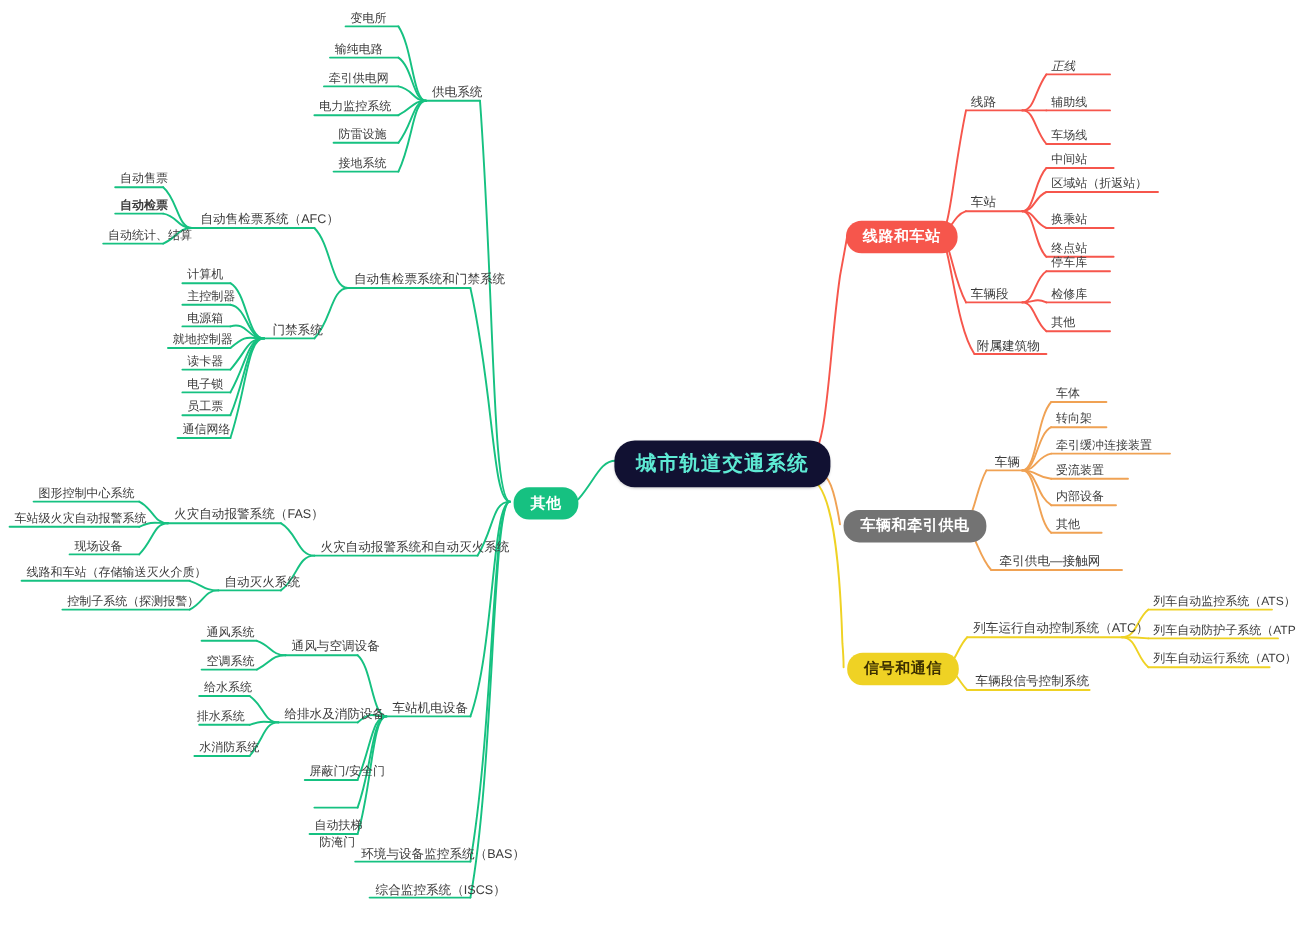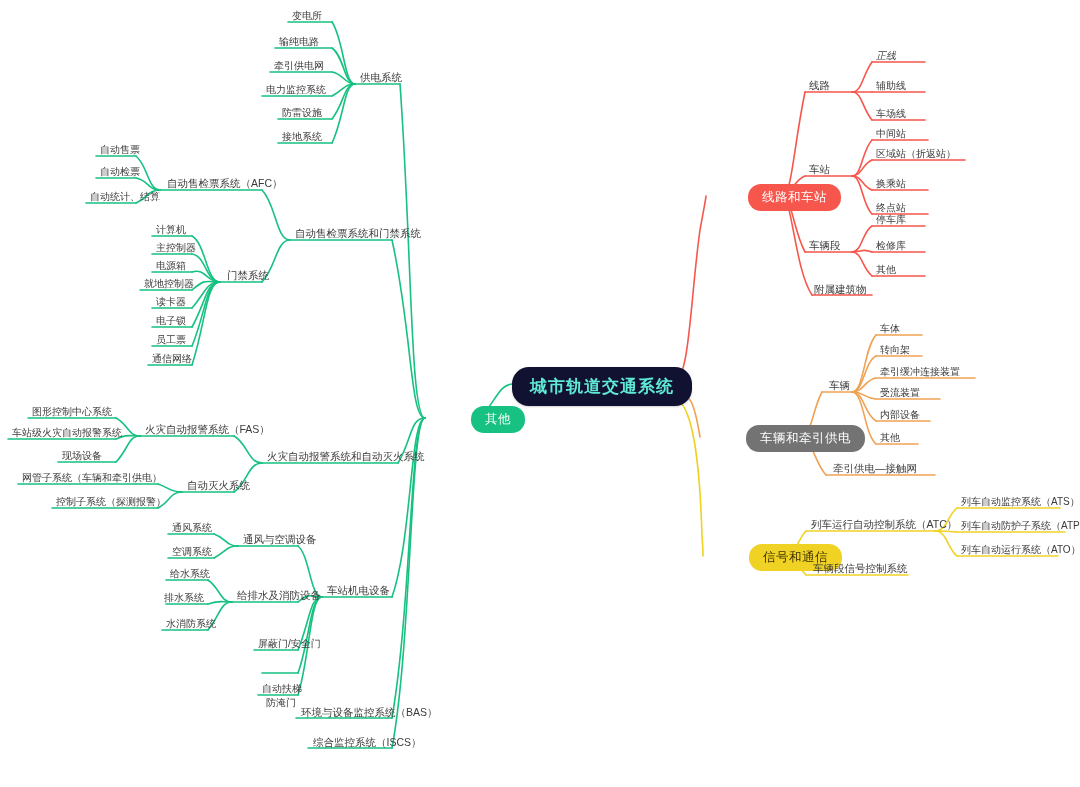--- a/index.html
+++ b/index.html
@@ -14,22 +14,22 @@
   .node{position:absolute;white-space:nowrap;}
 
   
   .root{
     background:#111132;color:#5eead4;font-weight:bold;font-size:17px;
     border-radius:17px;padding:8px 18px;letter-spacing:1px;
     box-shadow:0 1px 2px rgba(0,0,0,.18);
   }
   
   .pill{
-    border-radius:13px;padding:5px 14px;font-size:12.5px;font-weight:normal;
-    color:#ffffff;letter-spacing:.5px;margin-left:43px;
+    border-radius:13px;padding:5px 14px;font-size:12.5px;font-weight:bold;
+    color:#ffffff;letter-spacing:.5px;
   }
   .pill.red{background:#F6564C;}
   .pill.orange{background:#737373;}
   .pill.yellow{background:#EFD224;color:#3d3000;}
   .pill.green{background:#16C181;}
 
   
   .leaf{font-size:10px;color:#3b3b3b;padding:0 3px 2px 3px;line-height:12px;}
   .leaf.l2{font-size:10.5px;}
 </style>
@@ -269,42 +269,42 @@
   <div class="node leaf" style="left:276px;top:36px;">输纯电路</div>
   <div class="node leaf" style="left:271px;top:60px;">牵引供电网</div>
   <div class="node leaf" style="left:263px;top:84px;">电力监控系统</div>
   <div class="node leaf" style="left:279px;top:107px;">防雷设施</div>
   <div class="node leaf" style="left:279px;top:131px;">接地系统</div>
 
   <div class="node leaf l2" style="left:292px;top:227px;">自动售检票系统和门禁系统</div>
 
   <div class="node leaf l2" style="left:164px;top:177px;">自动售检票系统（AFC）</div>
   <div class="node leaf" style="left:97px;top:144px;">自动售票</div>
-  <div class="node leaf" style="left:97px;top:166px;">自动检票</div>
+  <div class="node leaf" style="left:97px;top:166px;font-weight:bold;">自动检票</div>
   <div class="node leaf" style="left:87px;top:191px;">自动统计、结算</div>
 
   <div class="node leaf l2" style="left:224px;top:269px;">门禁系统</div>
   <div class="node leaf" style="left:153px;top:224px;">计算机</div>
   <div class="node leaf" style="left:153px;top:242px;">主控制器</div>
   <div class="node leaf" style="left:153px;top:260px;">电源箱</div>
   <div class="node leaf" style="left:141px;top:278px;">就地控制器</div>
   <div class="node leaf" style="left:153px;top:296px;">读卡器</div>
   <div class="node leaf" style="left:153px;top:315px;">电子锁</div>
   <div class="node leaf" style="left:153px;top:334px;">员工票</div>
   <div class="node leaf" style="left:149px;top:353px;">通信网络</div>
 
   <div class="node leaf l2" style="left:264px;top:450px;">火灾自动报警系统和自动灭火系统</div>
 
   <div class="node leaf l2" style="left:142px;top:423px;">火灾自动报警系统（FAS）</div>
   <div class="node leaf" style="left:29px;top:406px;">图形控制中心系统</div>
   <div class="node leaf" style="left:9px;top:427px;">车站级火灾自动报警系统</div>
   <div class="node leaf" style="left:59px;top:450px;">现场设备</div>
 
   <div class="node leaf l2" style="left:184px;top:479px;">自动灭火系统</div>
-  <div class="node leaf" style="left:19px;top:472px;">网管子系统（车辆和牵引供电）</div>
+  <div class="node leaf" style="left:19px;top:472px;">线路和车站（存储输送灭火介质）</div>
   <div class="node leaf" style="left:53px;top:496px;">控制子系统（探测报警）</div>
 
   <div class="node leaf l2" style="left:324px;top:584px;">车站机电设备</div>
 
   <div class="node leaf l2" style="left:240px;top:533px;">通风与空调设备</div>
   <div class="node leaf" style="left:169px;top:522px;">通风系统</div>
   <div class="node leaf" style="left:169px;top:546px;">空调系统</div>
 
   <div class="node leaf l2" style="left:234px;top:589px;">给排水及消防设备</div>
   <div class="node leaf" style="left:167px;top:568px;">给水系统</div>

